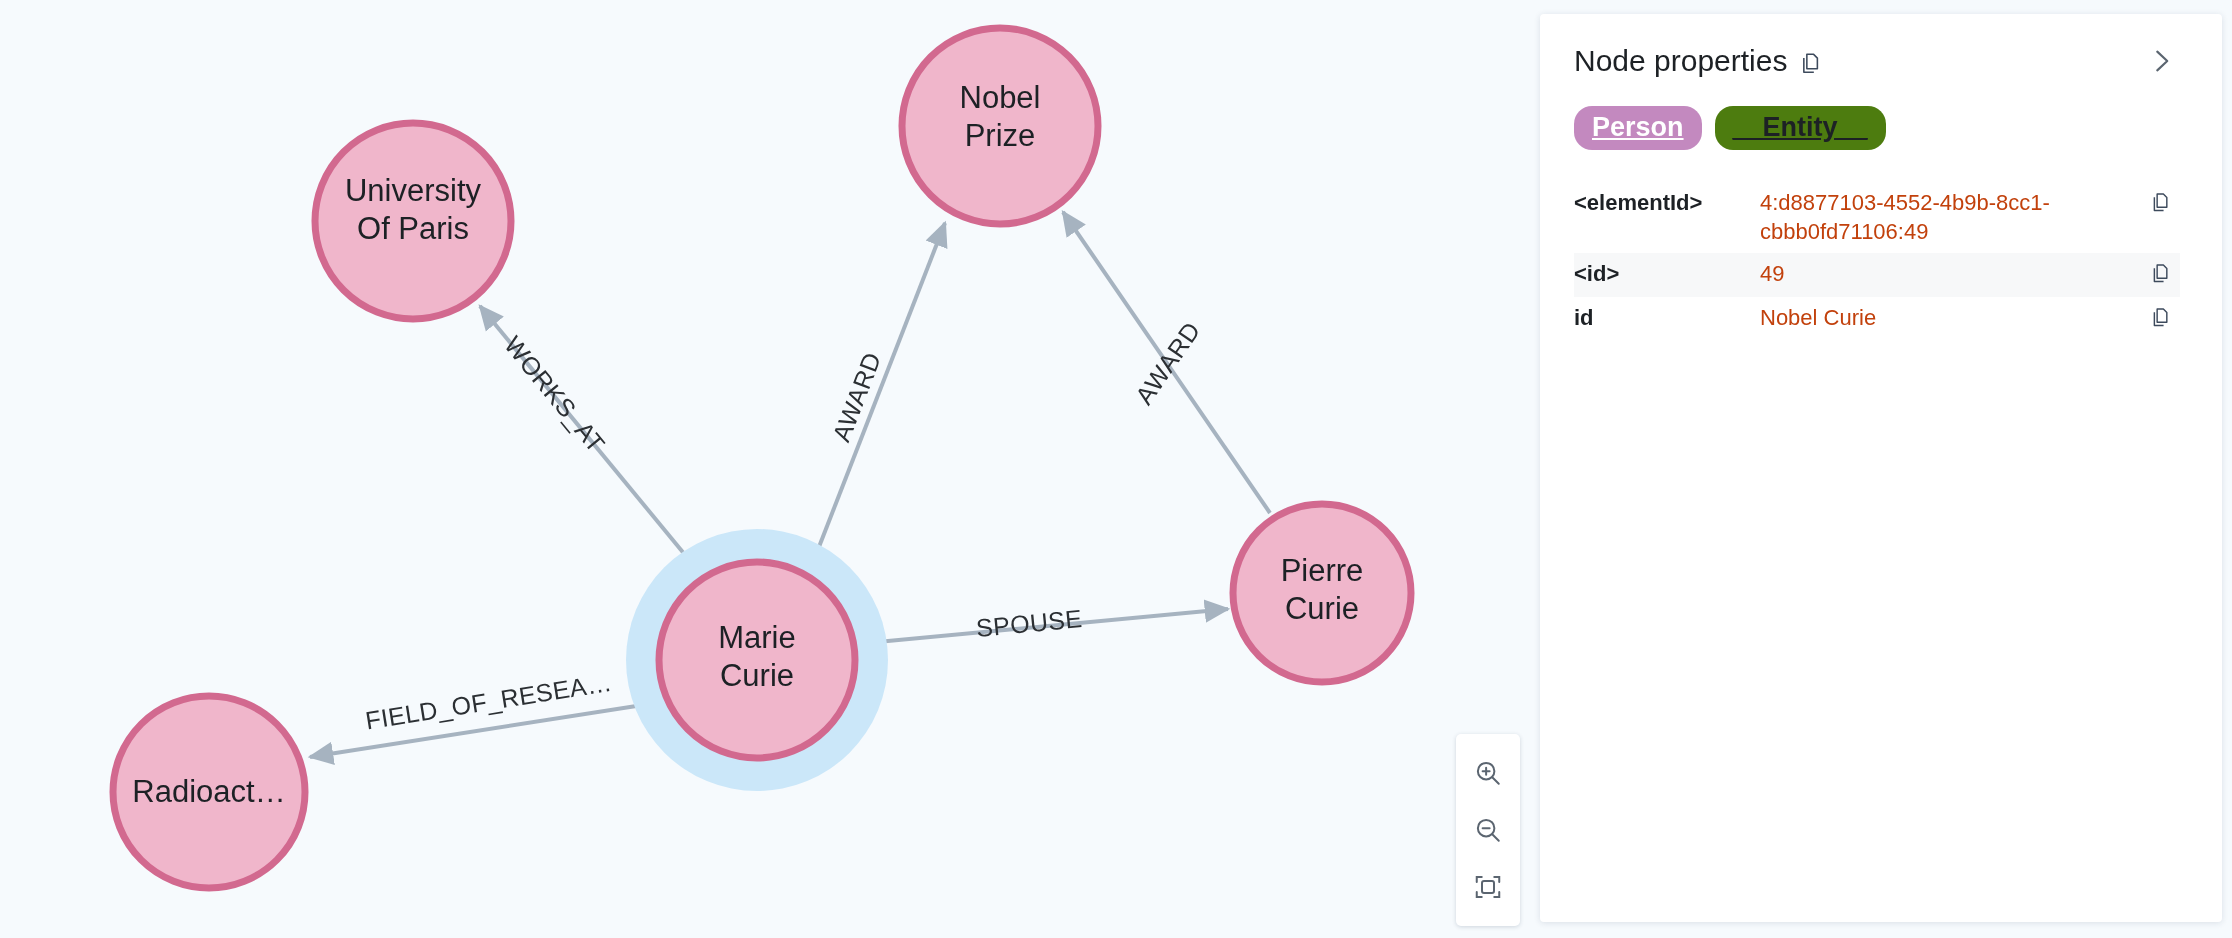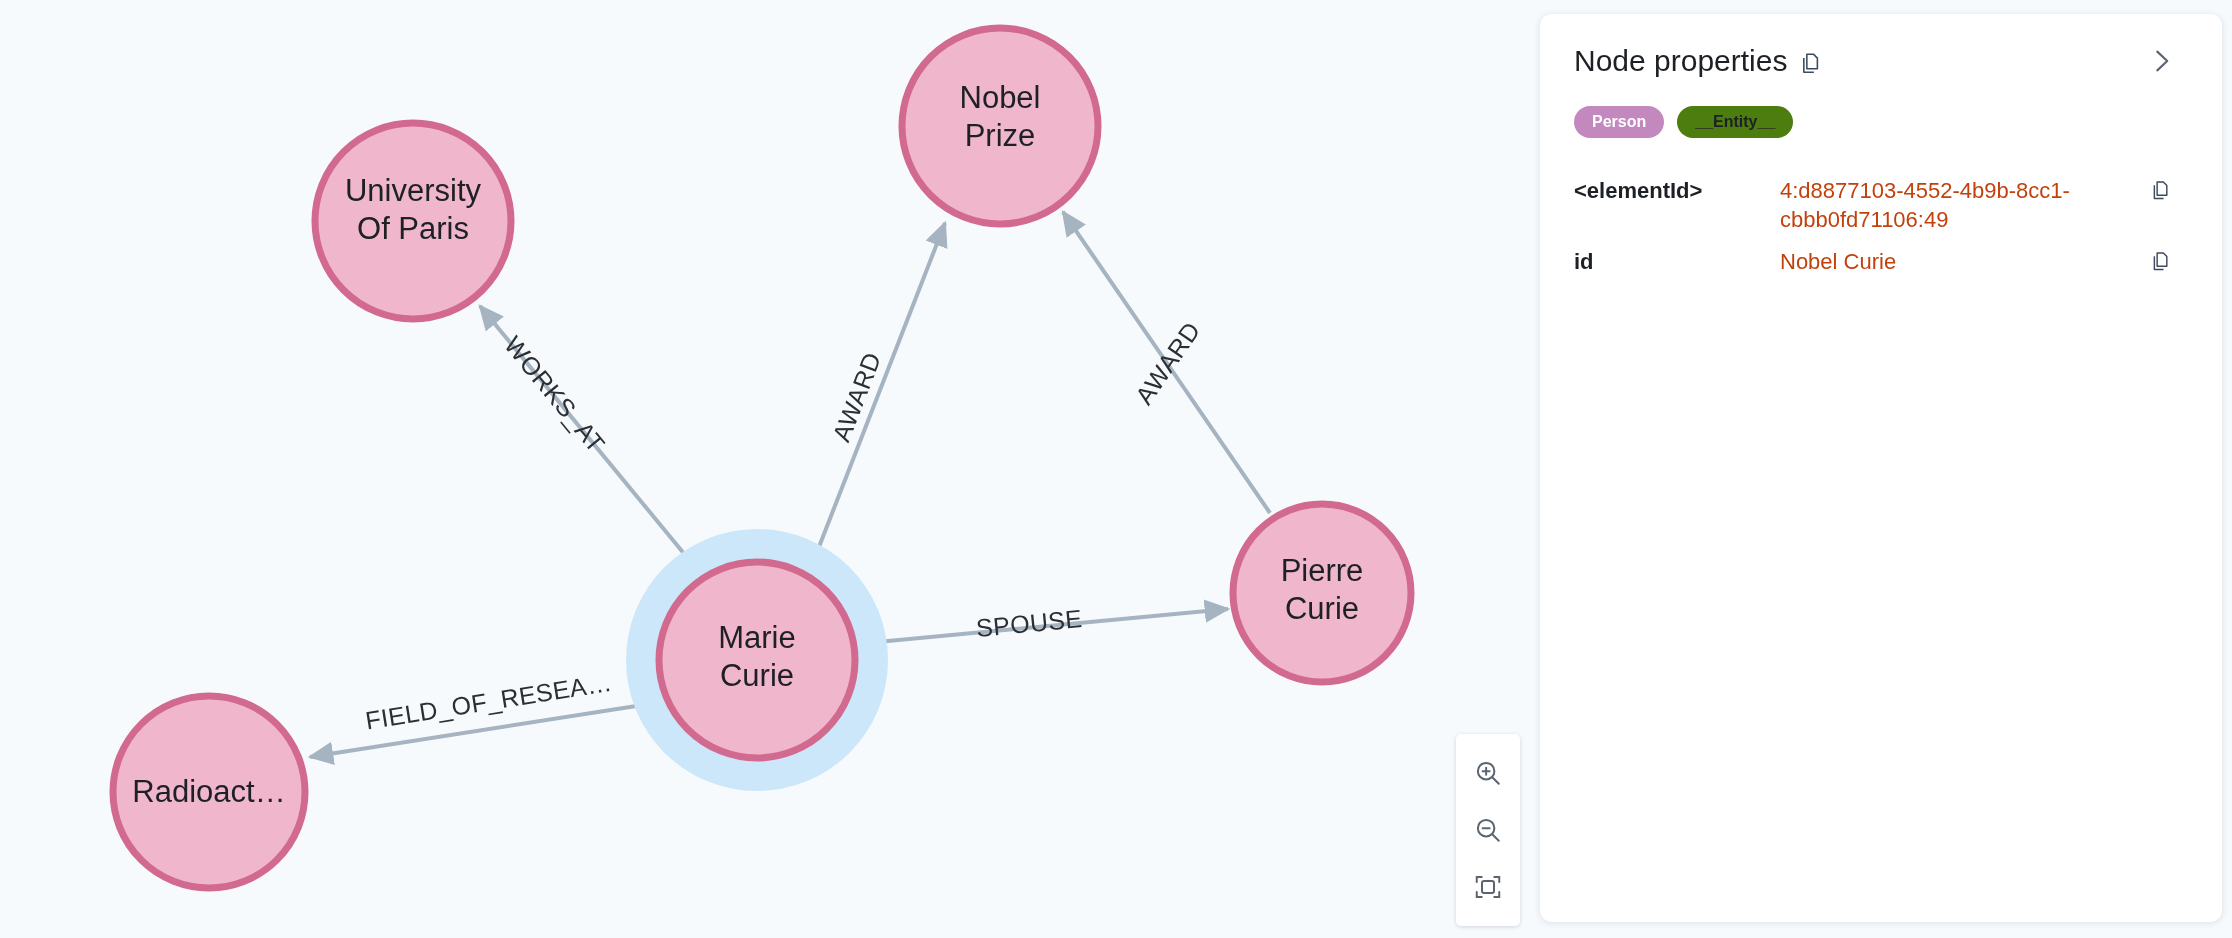--- a/index.html
+++ b/index.html
@@ -55,51 +55,51 @@
     cursor: pointer; background: none; border: none;
   }
   .zoom-btn svg { display: block; }
 
   
   #node-panel {
     position: absolute;
     left: 1540px; top: 14px;
     width: 682px; height: 908px;
     background: #ffffff;
-    border-radius: 12px;
+    border-radius: 4px;
     box-shadow: 0 1px 6px rgba(30,50,80,.13);
     padding: 30px 42px 0 34px;
   }
   .panel-header {
     display: flex; align-items: flex-start;
     justify-content: space-between;
   }
   .panel-title-wrap { display: flex; align-items: center; gap: 11px; }
   .panel-title {
     font-size: 30px; font-weight: 400; color: #1d2125;
     line-height: 1.15;
   }
   .panel-copy-icon { cursor: pointer; display: flex; padding-top: 4px; }
   .panel-collapse { cursor: pointer; display: flex; padding-top: 2px; padding-right: 4px; }
 
   .chips { display: flex; gap: 13px; margin-top: 27px; }
   .chip {
     border-radius: 18px;
     padding: 7px 18px 8px 18px;
-    font-size: 16px; font-weight: bold;
+    font-size: 27px; font-weight: bold;
     line-height: 1.1;
     white-space: nowrap;
+    text-decoration: underline;
   }
 
   .prop-table { margin-top: 32px; width: 100%; }
   .prop-row {
     display: flex; align-items: flex-start;
     padding: 7px 8px 7px 0;
     min-height: 44px;
-    gap: 20px;
   }
   .prop-row.alt { background: #f7f8f9; }
   .prop-key {
     flex: 0 0 186px;
     font-size: 22px; font-weight: bold; color: #1d2125;
     line-height: 1.3;
     word-break: break-word;
   }
   .prop-val {
     flex: 1 1 auto;
@@ -239,20 +239,30 @@
         <div class="prop-key">&lt;elementId&gt;</div>
         <div class="prop-val">4:d8877103-4552-4b9b-8cc1-cbbb0fd71106:49</div>
         <div class="prop-copy">
           <svg width="23" height="23" viewBox="0 0 24 24" fill="none" stroke="#3d4a5c" stroke-width="1.5" stroke-linejoin="round">
             <path d="M8.5 3.2 H15 L18.6 6.8 V17 H8.5 Z"></path>
             <path d="M5.6 6.6 V20.4 H15.2"></path>
           </svg>
         </div>
       </div>
 
+      <div class="prop-row alt">
+        <div class="prop-key">&lt;id&gt;</div>
+        <div class="prop-val">49</div>
+        <div class="prop-copy">
+          <svg width="23" height="23" viewBox="0 0 24 24" fill="none" stroke="#3d4a5c" stroke-width="1.5" stroke-linejoin="round">
+            <path d="M8.5 3.2 H15 L18.6 6.8 V17 H8.5 Z"></path>
+            <path d="M5.6 6.6 V20.4 H15.2"></path>
+          </svg>
+        </div>
+      </div>
 
       <div class="prop-row">
         <div class="prop-key">id</div>
         <div class="prop-val">Nobel Curie</div>
         <div class="prop-copy">
           <svg width="23" height="23" viewBox="0 0 24 24" fill="none" stroke="#3d4a5c" stroke-width="1.5" stroke-linejoin="round">
             <path d="M8.5 3.2 H15 L18.6 6.8 V17 H8.5 Z"></path>
             <path d="M5.6 6.6 V20.4 H15.2"></path>
           </svg>
         </div>

